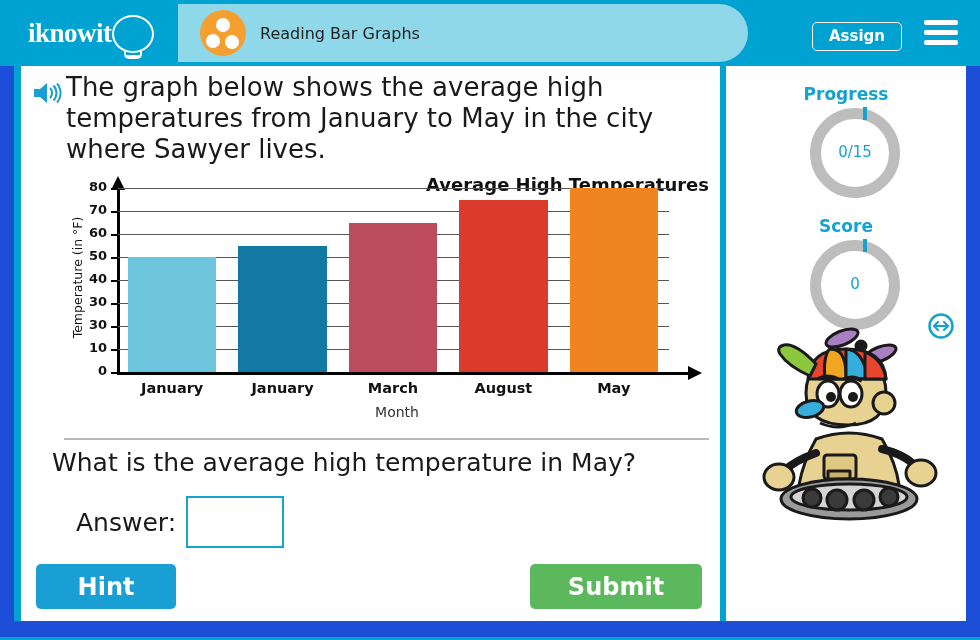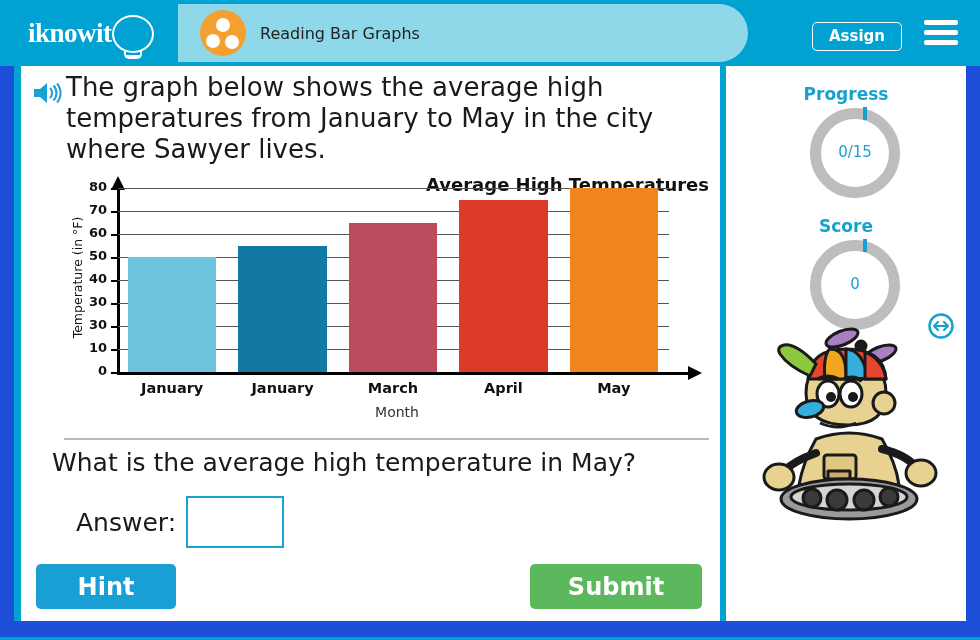--- a/index.html
+++ b/index.html
@@ -356,21 +356,21 @@
           <div class="bar" title="January: 50" style="left: 69.04px; width: 88.32px; height: 115px; top: 83px; background: rgb(108, 197, 221);"></div>
           <div class="bar" title="February: 55" style="left: 179.44px; width: 88.32px; height: 126.5px; top: 71.5px; background: rgb(18, 121, 164);"></div>
           <div class="bar" title="March: 65" style="left: 289.84px; width: 88.32px; height: 149.5px; top: 48.5px; background: rgb(188, 75, 93);"></div>
           <div class="bar" title="April: 75" style="left: 400.24px; width: 88.32px; height: 172.5px; top: 25.5px; background: rgb(220, 59, 44);"></div>
           <div class="bar" title="May: 80" style="left: 510.64px; width: 88.32px; height: 184px; top: 14px; background: rgb(240, 133, 32);"></div>
         </div>
       <div id="xcat-layer">
           <div class="xcat" style="left: 58px; width: 110.4px;">January</div>
           <div class="xcat" style="left: 168.4px; width: 110.4px;">January</div>
           <div class="xcat" style="left: 278.8px; width: 110.4px;">March</div>
-          <div class="xcat" style="left: 389.2px; width: 110.4px;">April</div>
+          <div class="xcat" style="left: 389.2px; width: 110.4px;">August</div>
           <div class="xcat" style="left: 499.6px; width: 110.4px;">May</div>
         </div>
 
       <div class="xlabel">Month</div>
     </div>
 
     <div class="hr"></div>
     <div class="question">What is the average high temperature in May?</div>
 
     <div class="answer-row">

